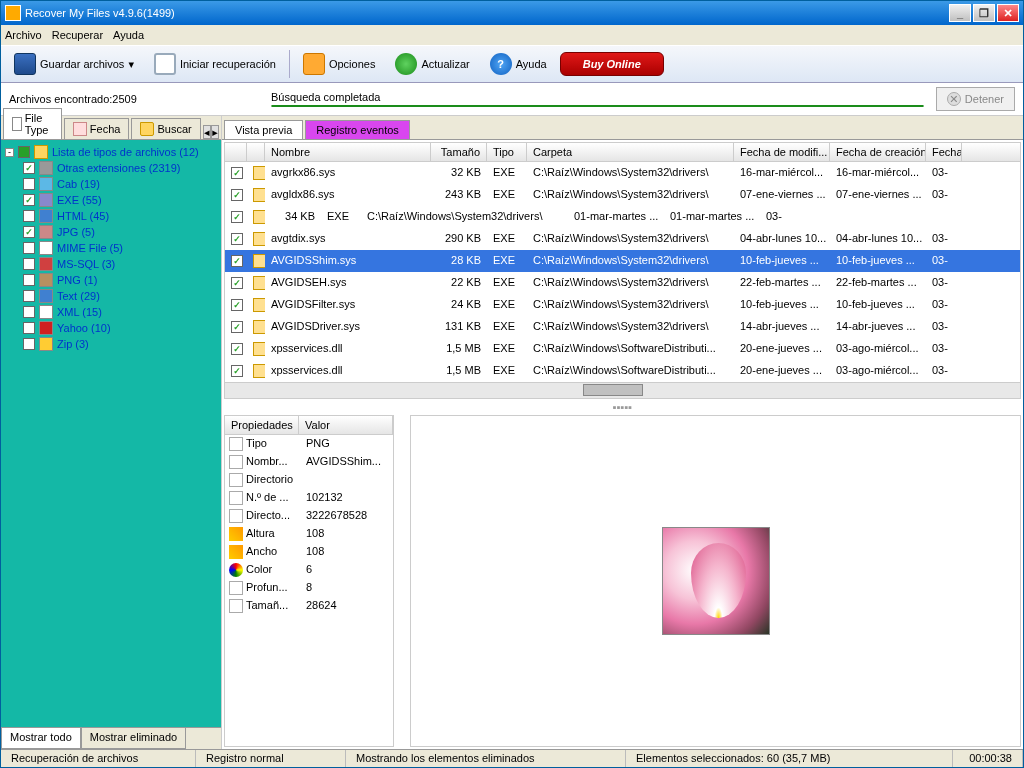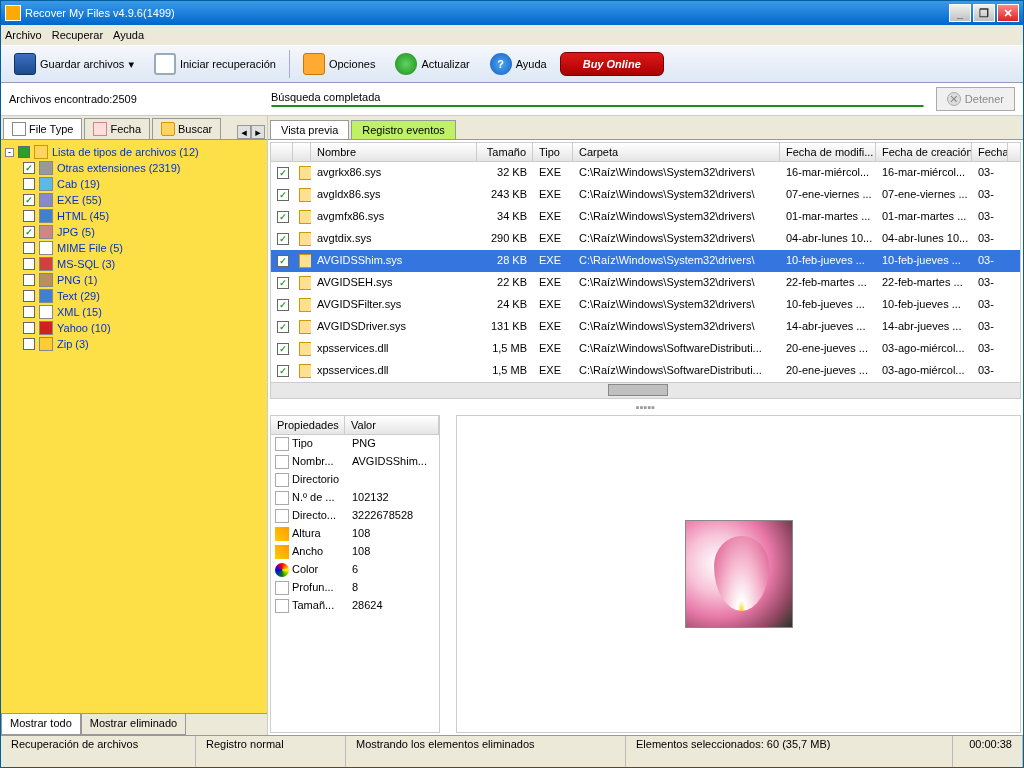--- a/index.html
+++ b/index.html
@@ -18,21 +18,21 @@
 .ic.save { background: linear-gradient(#3a6fc0,#1e4a8c); border: 1px solid #103560; }
 .ic.opt { background: #ffaa33; border: 1px solid #cc7700; }
 .ic.upd { background: radial-gradient(#5fd25f,#1a8c1a); border-radius: 50%; }
 .ic.help { background: radial-gradient(#4fa5f5,#1060c0); border-radius: 50%; color: #fff; text-align: center; line-height: 22px; font-weight: bold; }
 .buybtn { background: linear-gradient(#e01818,#a00); color: #fff; font-weight: bold; font-style: italic; padding: 5px 22px; border-radius: 6px; border: 1px solid #700; }
 .status1 { display: flex; align-items: center; padding: 4px 8px; gap: 12px; background: #fff; border-bottom: 1px solid #ccc; }
 .progress { flex: 1; height: 14px; background: linear-gradient(#47e047,#20c020); border: 1px solid #1a8c1a; border-radius: 3px; }
 .stopbtn { padding: 4px 10px; border: 1px solid #aaa; background: #f0f0f0; color: #888; display: flex; align-items: center; gap: 4px; }
 .stopbtn .x { width: 14px; height: 14px; border-radius: 50%; background: #ddd; border: 1px solid #aaa; display: flex; align-items: center; justify-content: center; }
 .main { flex: 1; display: flex; background: #fff; min-height: 0; }
-.leftpane { width: 267px; display: flex; flex-direction: column; border-right: 1px solid #ccc; background: #fde047; }
+.leftpane { width: 221px; display: flex; flex-direction: column; border-right: 1px solid #ccc; background: #14b8a6; }
 .lefttabs { height: 24px; display: flex; align-items: flex-end; padding: 2px 2px 0; border-bottom: 1px solid #999; background: #ece9d8; }
 .ltab { padding: 3px 8px; border: 1px solid #999; border-bottom: none; background: #fff; display: flex; align-items: center; gap: 3px; margin-right: 2px; }
 .ltab.inactive { background: #ece9d8; }
 .fic { width: 14px; height: 14px; }
 .fic.doc { background: #fff; border: 1px solid #888; }
 .fic.cal { background: #fdd; border: 1px solid #c88; }
 .fic.folder { background: #ffd560; border: 1px solid #cc9900; border-radius: 0 2px 2px 2px; }
 .navarr { width: 14px; height: 14px; background: #e0e0e0; border: 1px solid #999; text-align: center; }
 .tree { flex: 1; overflow: hidden; padding: 4px; }
 .tree .tl { display: flex; align-items: center; gap: 4px; padding: 1px 0; }
@@ -41,21 +41,21 @@
 .cb { width: 12px; height: 12px; border: 1px solid #666; background: #fff; display: inline-flex; align-items: center; justify-content: center; font-size: 9px; color: #28a028; font-weight: bold; }
 .cb.filled { background: #28a028; }
 .ticon { width: 14px; height: 14px; }
 .link { color: #0033cc; }
 .bottomtabs { height: 22px; display: flex; border-top: 1px solid #999; background: #ece9d8; }
 .btab { padding: 3px 8px; border: 1px solid #999; border-top: none; background: #fff; }
 .btab.inactive { background: #ece9d8; }
 .rightpane { flex: 1; display: flex; flex-direction: column; min-width: 0; }
 .righttabs { height: 24px; display: flex; align-items: flex-end; padding: 2px 2px 0; border-bottom: 1px solid #999; background: #ece9d8; }
 .rtab { padding: 3px 10px; border: 1px solid #999; border-bottom: none; background: #fff; margin-right: 2px; }
-.rtab.inactive { background: #bef264; }
+.rtab.inactive { background: #d946ef; }
 .filelist { border: 1px solid #ccc; margin: 2px; display: flex; flex-direction: column; }
 .fhead { display: flex; background: linear-gradient(#fff,#e5e5e5); border-bottom: 1px solid #ccc; }
 .fcol { padding: 3px 6px; border-right: 1px solid #ccc; overflow: hidden; white-space: nowrap; }
 .fw0 { width: 22px; } .fw1 { width: 18px; } .fw2 { width: 166px; } .fw3 { width: 56px; text-align: right; } .fw4 { width: 40px; } .fw5 { width: 207px; } .fw6 { width: 96px; } .fw7 { width: 96px; } .fw8 { width: 36px; }
 .frow { display: flex; padding: 1px 0; }
 .frow.sel { background: #3575e0; color: #fff; }
 .frow .fcol { border-right: none; }
 .hscroll { height: 16px; background: #e8e8e8; border-top: 1px solid #ccc; position: relative; }
 .hscroll .thumb { position: absolute; left: 45%; width: 60px; height: 12px; top: 1px; background: #c0c0c0; border: 1px solid #888; }
 .lower { flex: 1; display: flex; margin: 2px; gap: 16px; min-height: 0; }
@@ -65,21 +65,21 @@
 .prow { display: flex; padding: 2px 4px; }
 .prow .pic { width: 14px; height: 14px; margin-right: 3px; }
 .prow .pk { width: 60px; overflow: hidden; white-space: nowrap; }
 .prow .pv { flex: 1; overflow: hidden; white-space: nowrap; }
 .pic.page { background: #fff; border: 1px solid #aaa; }
 .pic.ruler { background: linear-gradient(45deg,#ffcc00,#ff9900); }
 .pic.pal { background: conic-gradient(red,yellow,green,blue,red); border-radius: 50%; }
 .preview { flex: 1; border: 1px solid #ccc; display: flex; align-items: center; justify-content: center; background: #fff; }
 .previmg { width: 108px; height: 108px; background: radial-gradient(circle at 30% 40%, #fff, #f7c3d7 30%, #e878a8 55%, #914762 80%, #2a3526); border: 1px solid #888; position: relative; }
 .petal { position: absolute; width: 55px; height: 75px; top: 15px; left: 28px; background: radial-gradient(ellipse at 50% 100%, #ffd700 0%, #fff 10%, #f5b5cd 50%, #e06695 90%); border-radius: 50% 50% 50% 50% / 40% 40% 60% 60%; }
-.statusbar { height: 32px; background: #ece9d8; border-top: 1px solid #999; display: flex; }
+.statusbar { height: 18px; background: #ece9d8; border-top: 1px solid #999; display: flex; }
 .scell { padding: 2px 10px; border-right: 1px solid #bbb; }
 </style>
 </head>
 <body>
 
 <div class="titlebar">
   <div class="icon"></div>
   <div class="title">Recover My Files v4.9.6(1499)</div>
   <div class="winbtn">_</div>
   <div class="winbtn">❐</div>
@@ -267,21 +267,20 @@
     <div class="fcol fw5">C:\Raíz\Windows\System32\drivers\</div>
     <div class="fcol fw6">07-ene-viernes ...</div>
     <div class="fcol fw7">07-ene-viernes ...</div>
     <div class="fcol fw8">03-</div>
           </div>
           <div class="frow">
             <div class="fcol fw0"><div class="cb">✓</div></div>
     <div class="fcol fw1">
               <div style="width:14px;height:14px;background:#ffe090;border:1px solid #cc9900;"></div>
             </div>
-    <div class="fcol fw2">avgmfx86.sys</div>
     <div class="fcol fw3">34 KB</div>
     <div class="fcol fw4">EXE</div>
     <div class="fcol fw5">C:\Raíz\Windows\System32\drivers\</div>
     <div class="fcol fw6">01-mar-martes ...</div>
     <div class="fcol fw7">01-mar-martes ...</div>
     <div class="fcol fw8">03-</div>
           </div>
           <div class="frow">
             <div class="fcol fw0"><div class="cb">✓</div></div>
     <div class="fcol fw1">

